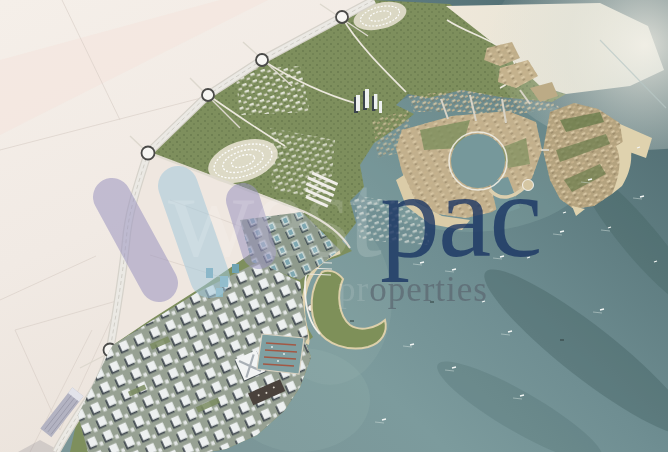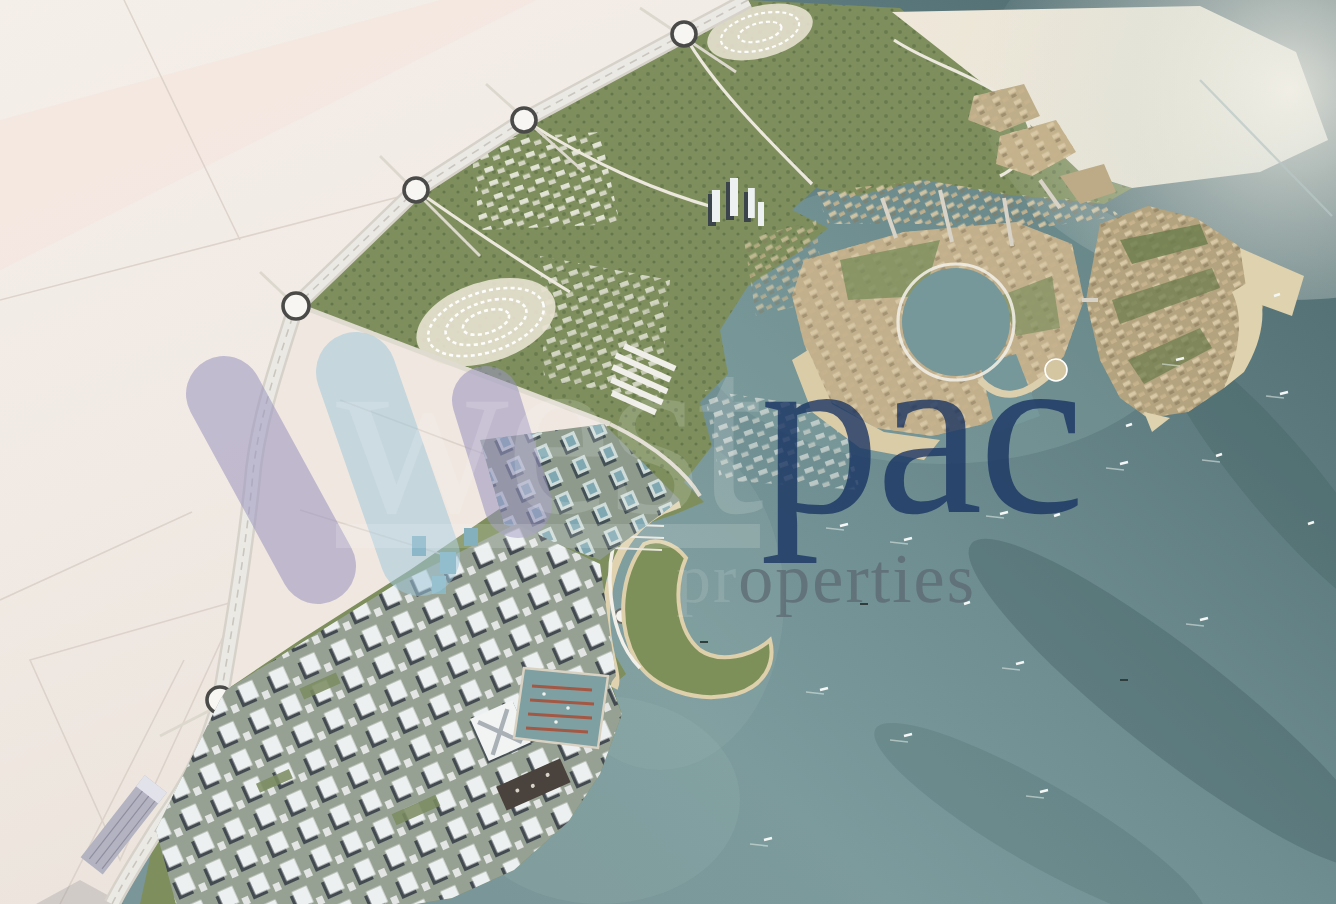--- a/index.html
+++ b/index.html
@@ -1,19 +1,19 @@
 <!DOCTYPE html>
 <html><head>
 <meta charset="utf-8">
 <style>
   html,body{margin:0;padding:0;background:#222;}
   .stage{position:relative;width:668px;height:452px;overflow:hidden;background:#6f8d90;font-family:"Liberation Serif",serif;}
   .stage svg{position:absolute;left:0;top:0;}
   .wm-brand{position:absolute;left:168px;top:156px;font-size:120px;line-height:1;letter-spacing:-2px;white-space:nowrap;pointer-events:none;}
-  .wm-brand .faint{color:rgba(252,252,255,0.15);text-decoration:underline;}
+  .wm-brand .faint{color:rgba(252,252,255,0.15);}
   .wm-brand .bold{color:rgba(23,50,98,0.78);}
   .wm-tag{position:absolute;left:338px;top:272px;font-size:35px;line-height:1;letter-spacing:1px;white-space:nowrap;pointer-events:none;}
   .wm-tag .faint{color:rgba(245,246,248,0.13);}
   .wm-tag .grey{color:rgba(92,104,114,0.75);}
 </style>
 </head>
 <body>
 
 <div class="stage">
 <svg width="668" height="452" viewBox="0 0 668 452">

